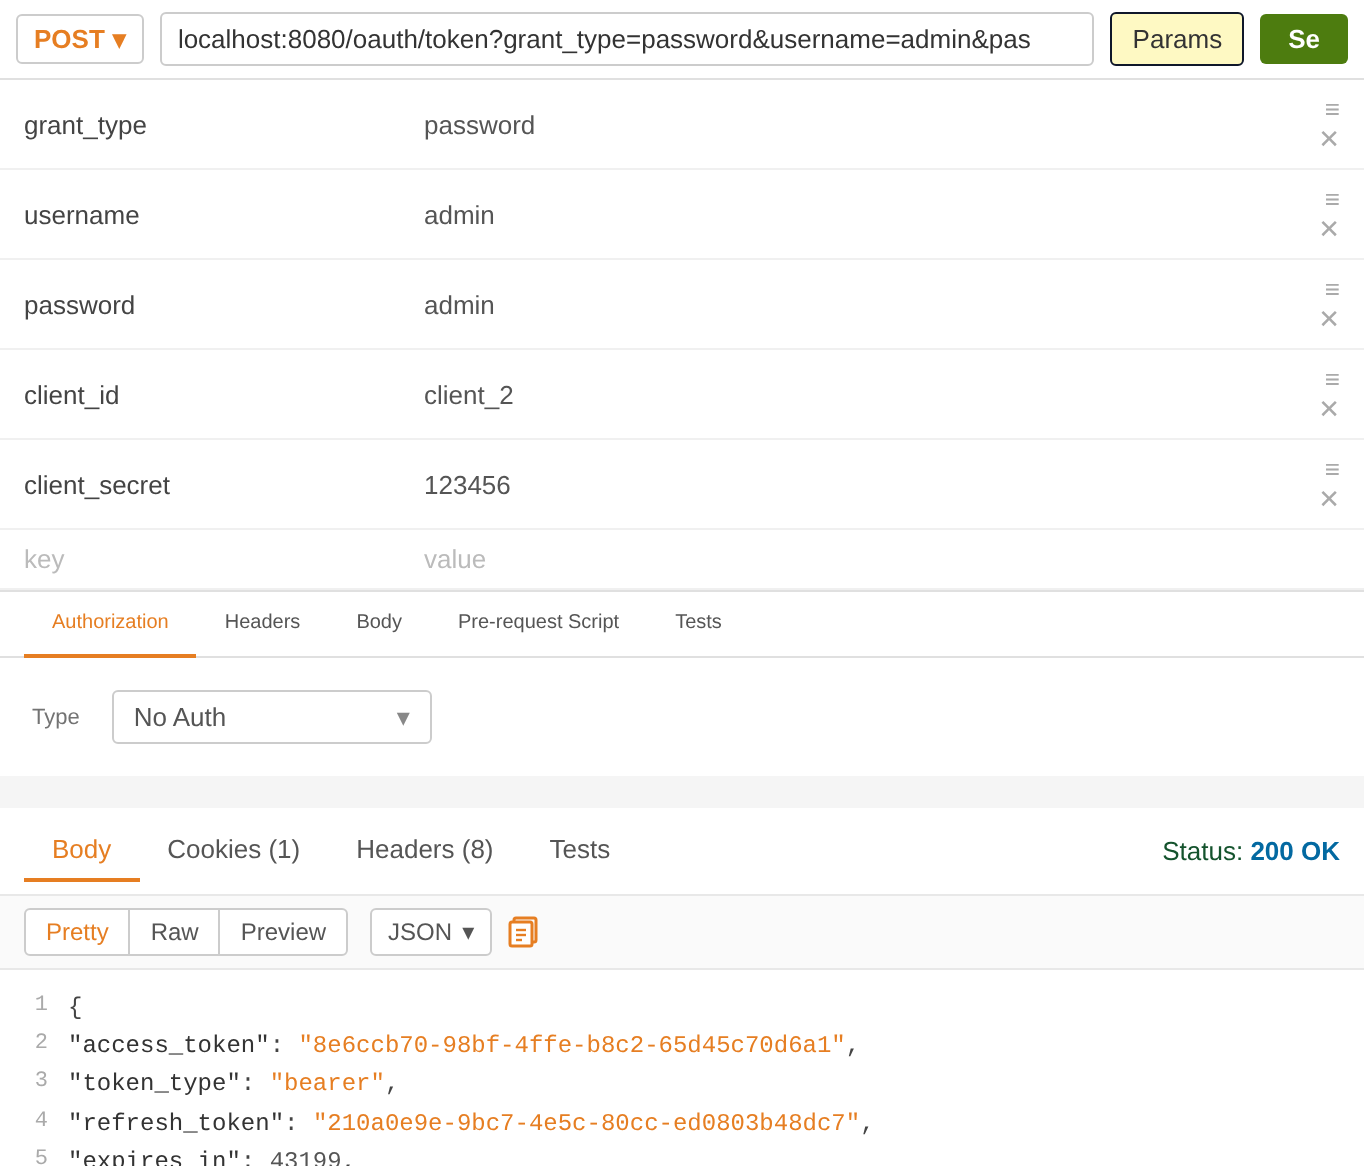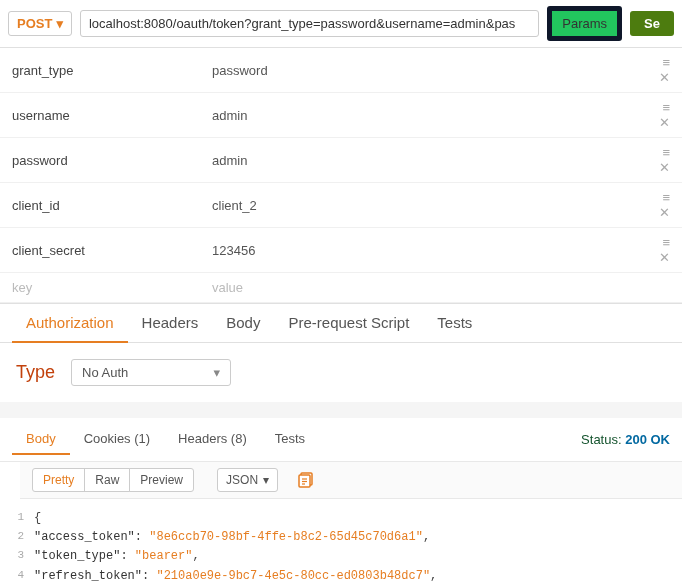--- a/index.html
+++ b/index.html
@@ -36,22 +36,22 @@
     .url-input {
       flex: 1;
       border: 1px solid #ccc;
       border-radius: 3px;
       padding: 5px 8px;
       font-size: 13px;
       color: #333;
       outline: none;
     }
     .params-btn {
-      background: #22c55e;
-      border: 5px solid #0f172a;
+      background: #fef9c3;
+      border: 1px solid #0f172a;
       border-radius: 3px;
       padding: 5px 10px;
       font-size: 13px;
       cursor: pointer;
       color: #333;
     }
     .send-btn {
       background: #4d7c0f;
       color: #fff;
       border: none;
@@ -106,43 +106,43 @@
     .tabs-row {
       display: flex;
       background: #fff;
       border-bottom: 1px solid #e0e0e0;
       padding: 0 12px;
       gap: 0;
     }
     .tab-item {
       padding: 10px 14px;
       cursor: pointer;
-      font-size: 15px;
+      font-size: 10px;
       color: #555;
       border-bottom: 2px solid transparent;
       margin-bottom: -1px;
     }
     .tab-item.active {
       color: #e67e22;
       border-bottom: 2px solid #e67e22;
       font-weight: 500;
     }
 
     
     .auth-section {
       background: #fff;
       padding: 16px 16px;
       display: flex;
       align-items: center;
       gap: 16px;
       border-bottom: 8px solid #f5f5f5;
     }
     .auth-label {
-      font-size: 18px;
-      color: #c2410c;
+      font-size: 11px;
+      color: #737373;
       font-weight: 500;
     }
     .auth-select {
       display: flex;
       align-items: center;
       border: 1px solid #ccc;
       border-radius: 3px;
       padding: 5px 10px;
       background: #fff;
       min-width: 160px;
@@ -192,23 +192,22 @@
       font-size: 13px;
       color: #14532d;
     }
 
     
     .format-toolbar {
       display: flex;
       align-items: center;
       padding: 6px 12px;
       border-bottom: 1px solid #e8e8e8;
-      gap: 12px;
+      gap: 0;
       background: #fafafa;
-      margin-left: 20px;
     }
     .fmt-btn {
       padding: 4px 10px;
       font-size: 12px;
       color: #555;
       cursor: pointer;
       background: #fff;
       border: 1px solid #ccc;
       border-radius: 3px 0 0 3px;
       margin-right: -1px;

